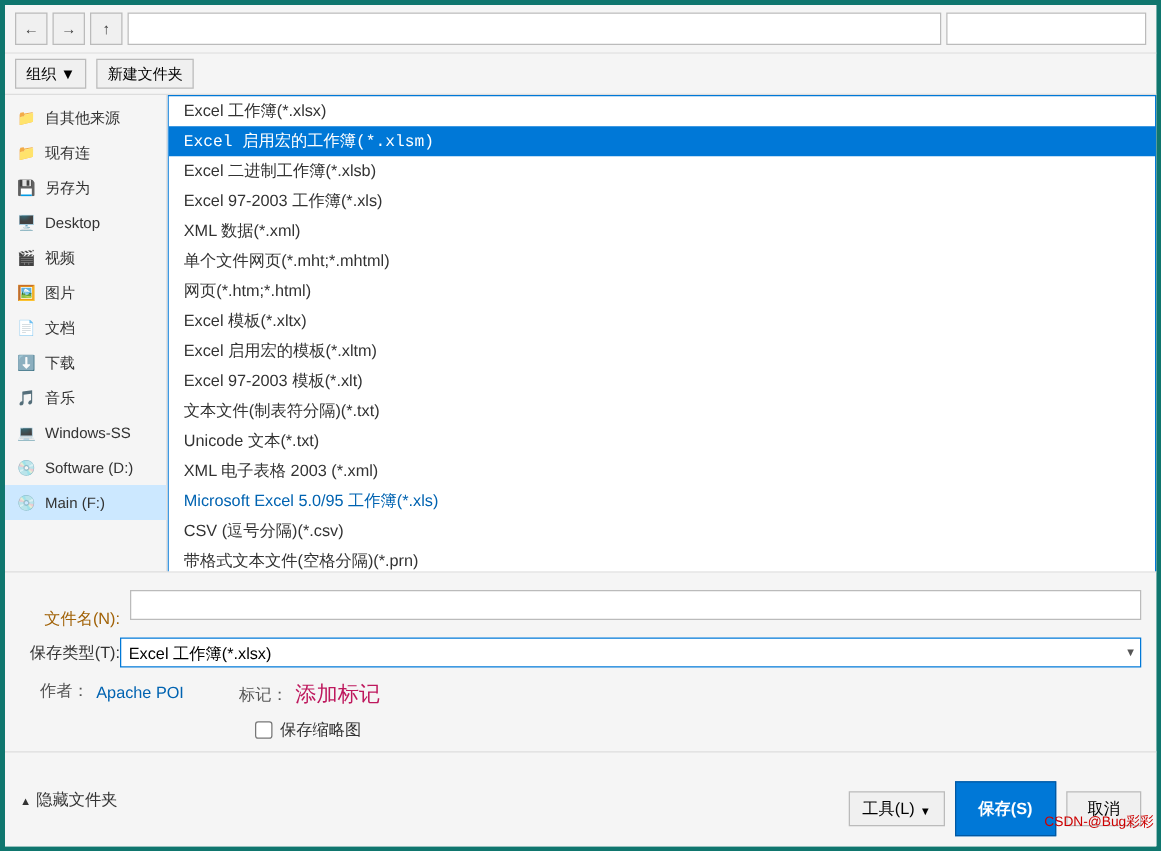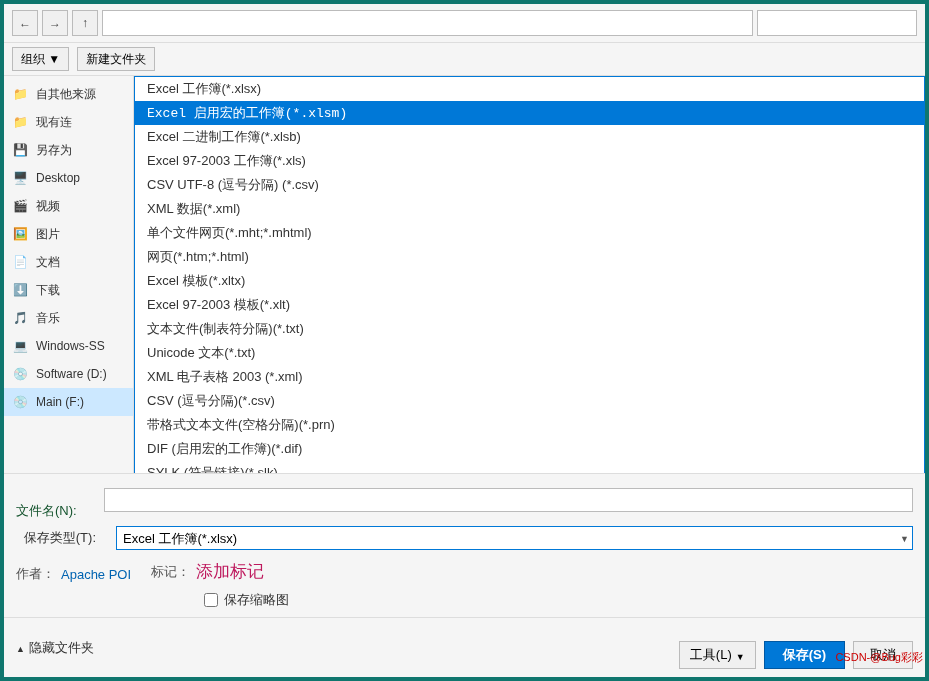--- a/index.html
+++ b/index.html
@@ -170,41 +170,41 @@
 
     .filename-row {
       display: flex;
       align-items: center;
       padding: 6px 12px 3px 12px;
       gap: 8px;
     }
 
     .filename-label {
       width: 80px;
-      text-align: left;
-      font-size: 13px;
-      color: #14532d;
+      text-align: right;
+      font-size: 13px;
+      color: #a16207;
       flex-shrink: 0;
       margin-top: 22px;
     }
 
     .filename-input {
       flex: 1;
       height: 24px;
       border: 1px solid #bbb;
       padding: 0 6px;
       font-size: 13px;
       background: #fff;
     }
 
     .filetype-row {
       display: flex;
       align-items: center;
       padding: 3px 12px 6px 12px;
-      gap: 20px;
+      gap: 0;
       justify-content: flex-end;
     }
 
     .filetype-label {
       width: 80px;
       text-align: right;
       font-size: 13px;
       color: #333;
       flex-shrink: 0;
     }
@@ -231,23 +231,24 @@
       top: 50%;
       transform: translateY(-50%);
       font-size: 10px;
       color: #555;
       pointer-events: none;
     }
 
     
     .author-row {
       display: flex;
-      align-items: flex-end;
+      align-items: flex-start;
       padding: 4px 12px;
-      gap: 20px;
+      gap: 44px;
+      margin-left: 16px;
     }
 
     .author-section {
       display: flex;
       align-items: center;
       gap: 6px;
     }
 
     .author-label-text {
       font-size: 13px;
@@ -330,21 +331,21 @@
       border: 1px solid #bbb;
       background: #f0f0f0;
       font-size: 13px;
       cursor: pointer;
       display: flex;
       align-items: center;
       gap: 4px;
     }
 
     .save-btn {
-      height: 28px;
+      height: 44px;
       padding: 0 18px;
       border: 1px solid #0058a3;
       background: #0078d7;
       color: #fff;
       font-size: 13px;
       cursor: pointer;
       font-weight: bold;
     }
 
     .cancel-btn {
@@ -463,29 +464,30 @@
         <span>Main (F:)</span>
       </div>
     </div>
 
     <div class="file-list-area">
       <div class="dropdown-overlay" id="dropdown-list">
       <div class="dropdown-item">Excel 工作簿(*.xlsx)</div>
           <div class="dropdown-item selected">Excel 启用宏的工作簿(*.xlsm)</div>
           <div class="dropdown-item">Excel 二进制工作簿(*.xlsb)</div>
           <div class="dropdown-item">Excel 97-2003 工作簿(*.xls)</div>
-          <div class="dropdown-item">CSV UTF-8 (逗号分隔) (*.csv)</div>
           <div class="dropdown-item">XML 数据(*.xml)</div>
           <div class="dropdown-item">单个文件网页(*.mht;*.mhtml)</div>
           <div class="dropdown-item">网页(*.htm;*.html)</div>
           <div class="dropdown-item">Excel 模板(*.xltx)</div>
+          <div class="dropdown-item">Excel 启用宏的模板(*.xltm)</div>
           <div class="dropdown-item">Excel 97-2003 模板(*.xlt)</div>
           <div class="dropdown-item">文本文件(制表符分隔)(*.txt)</div>
           <div class="dropdown-item">Unicode 文本(*.txt)</div>
           <div class="dropdown-item">XML 电子表格 2003 (*.xml)</div>
+          <div class="dropdown-item blue-text">Microsoft Excel 5.0/95 工作簿(*.xls)</div>
           <div class="dropdown-item">CSV (逗号分隔)(*.csv)</div>
           <div class="dropdown-item">带格式文本文件(空格分隔)(*.prn)</div>
           <div class="dropdown-item">DIF (启用宏的工作簿)(*.dif)</div>
           <div class="dropdown-item">SYLK (符号链接)(*.slk)</div>
         </div>
     </div>
 
   </div>
 
   <div class="bottom-section">

